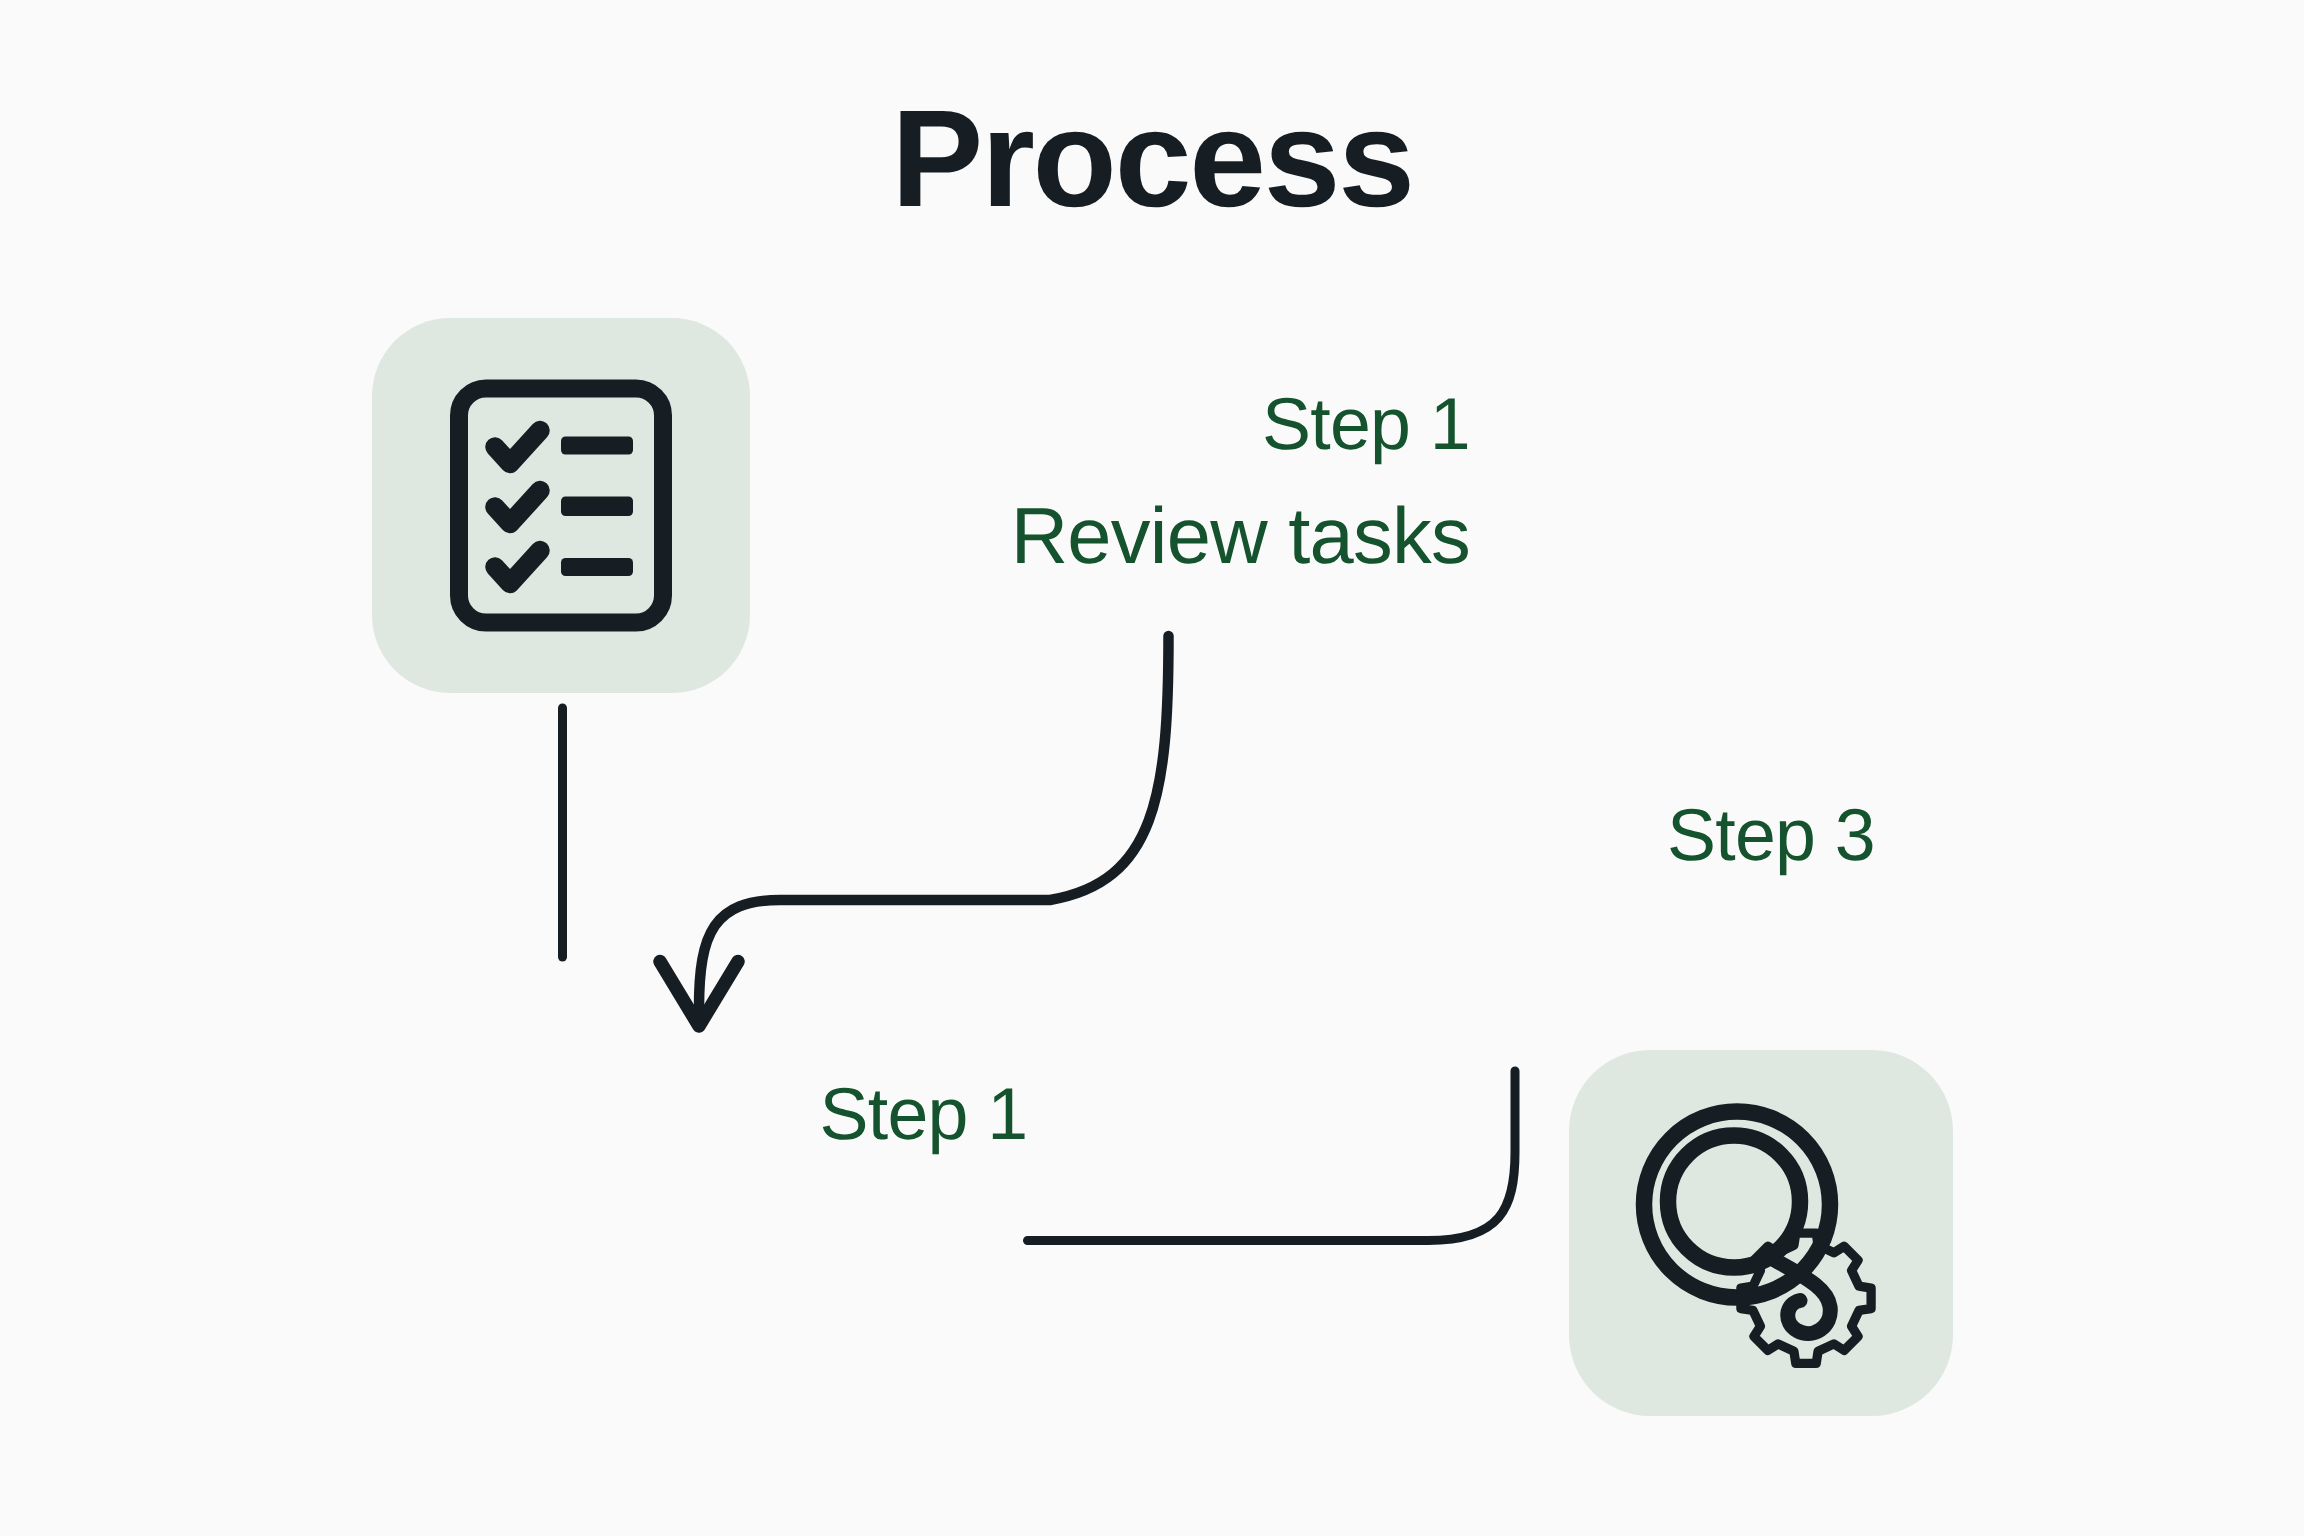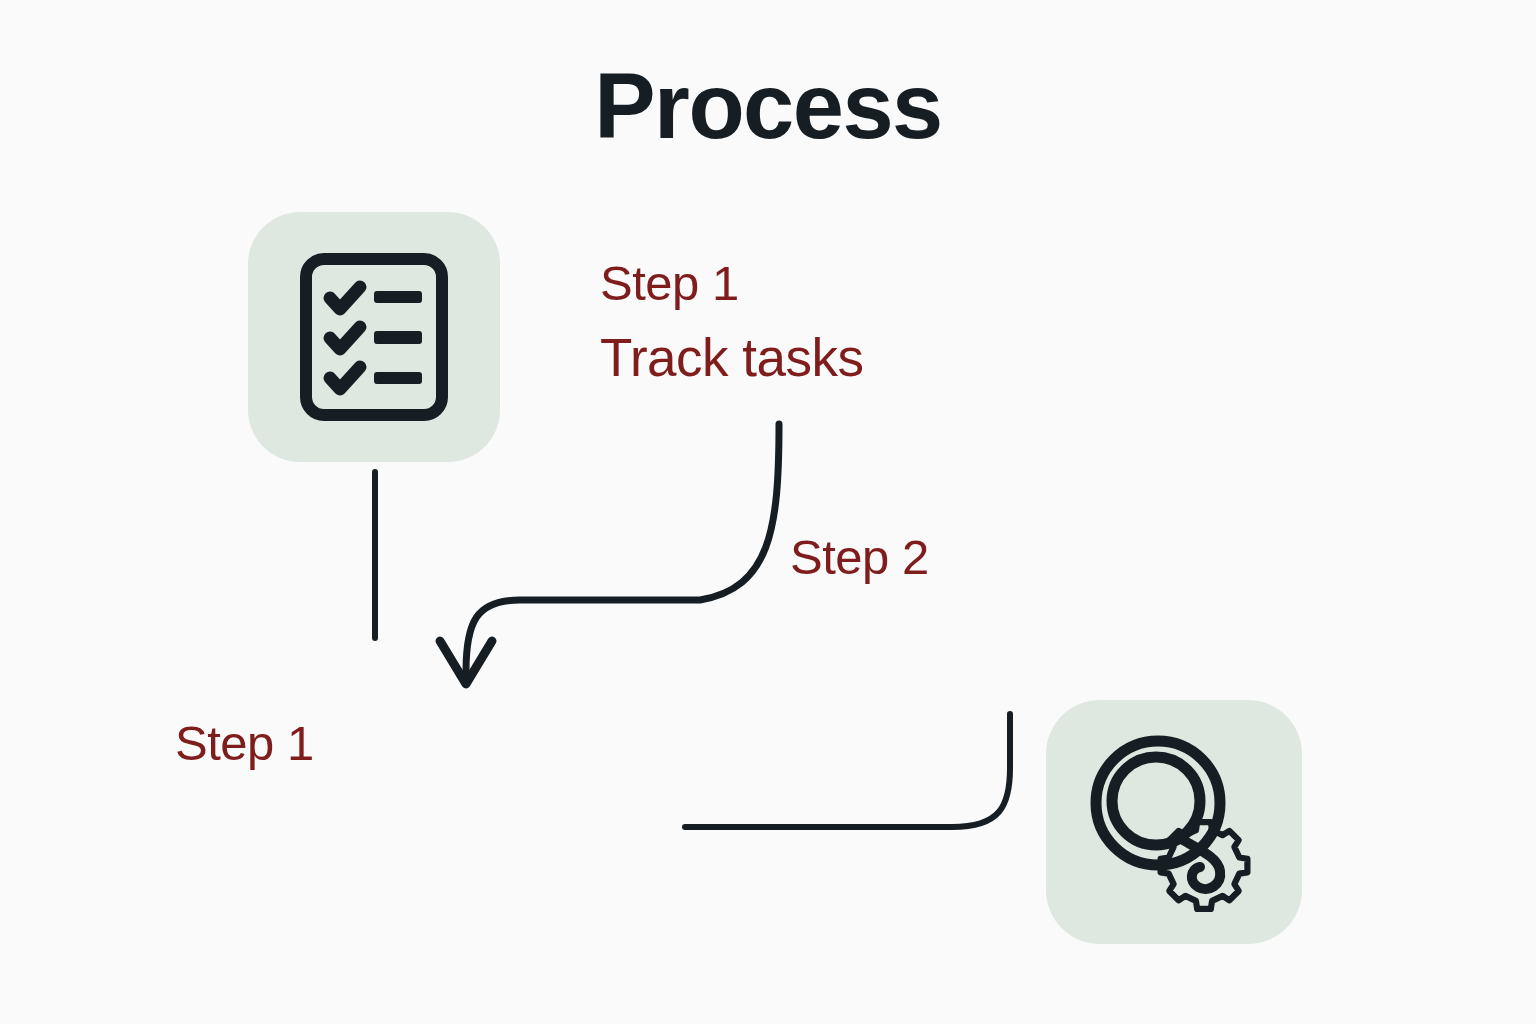--- a/index.html
+++ b/index.html
@@ -52,23 +52,23 @@
     top: 700px;
     width: 256px;
     height: 244px;
     border-radius: 54px;
   }
   .icon-tile svg { display: block; }
 
   
   .step-label {
     position: absolute;
-    text-align: left;
+    text-align: right;
     line-height: 1.30;
-    color: #7f1d1d;
+    color: #14532d;
     white-space: nowrap;
   }
   .step-label .step-heading {
     display: block;
     font-size: 49px;
     font-weight: 400;
     letter-spacing: -0.5px;
   }
   .step-label .step-desc {
     display: block;
@@ -172,24 +172,24 @@
         <path d="M -26 -18
                  C -6 -6, 14 2, 16 16
                  C 18 30, 4 38, -6 32
                  C -15 27, -14 14, -4 12" fill="none" stroke="#161e23" stroke-width="10" stroke-linecap="round" stroke-linejoin="round"></path>
       </g>
     </svg>
   </div>
 
   <div id="label-step-1" class="step-label">
     <span class="step-heading">Step 1</span>
-    <span class="step-desc">Track tasks</span>
+    <span class="step-desc">Review tasks</span>
   </div>
 
   <div id="label-step-2" class="step-label">
-    <span class="step-heading">Step 2</span>
+    <span class="step-heading">Step 3</span>
   </div>
 
   <div id="label-step-3" class="step-label">
     <span class="step-heading">Step 1</span>
   </div>
 
 </div>
 
 </body></html>

